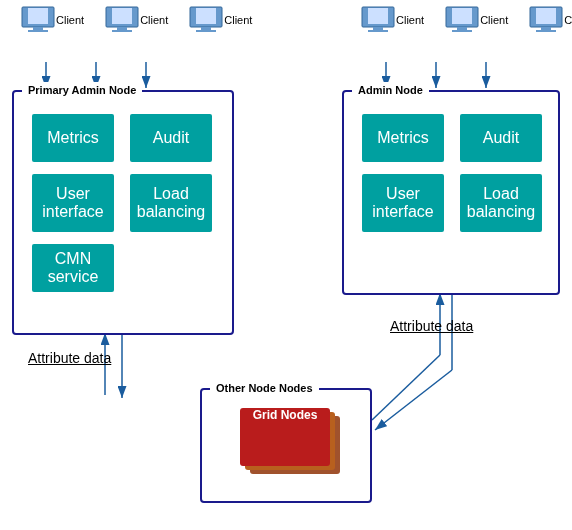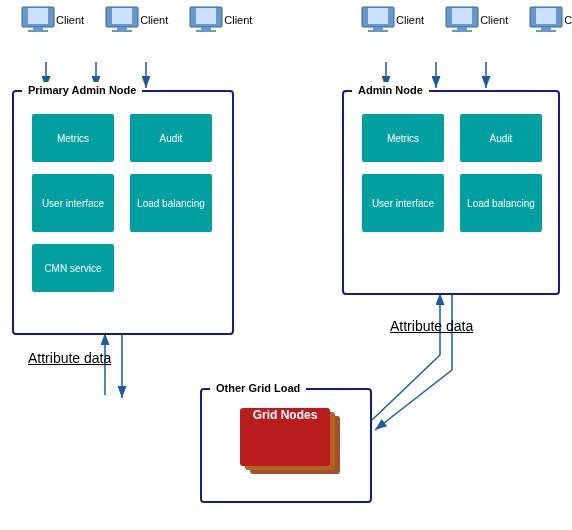--- a/index.html
+++ b/index.html
@@ -51,23 +51,23 @@
       left: 8px;
     }
 
     
     .service-tile {
       background: #00a0a0;
       color: #fff;
       display: flex;
       align-items: center;
       justify-content: center;
-      text-align: left;
+      text-align: center;
       border-radius: 2px;
-      font-size: 10px;
+      font-size: 16px;
       position: absolute;
     }
 
     .label-text {
       position: absolute;
       font-size: 14px;
       color: #000;
       text-decoration: underline;
     }
 
@@ -218,21 +218,21 @@
     <div class="service-tile" style="left:18px; top:82px; width:82px; height:58px;">
       <span>User interface</span>
     </div>
 
     <div class="service-tile" style="left:116px; top:82px; width:82px; height:58px;">
       <span>Load balancing</span>
     </div>
   </div>
 
   <div class="node-box" style="left:200px; top:388px; width:172px; height:115px;">
-    <span class="node-title">Other Grid Load</span>
+    <span class="node-title">Other Node Nodes</span>
 
     <div style="position:absolute; left:38px; top:18px;">
 
       <div style="position:absolute; left:10px; top:8px; width:90px; height:58px; background:#a0522d; border-radius:3px;"></div>
       <div style="position:absolute; left:5px; top:4px; width:90px; height:58px; background:#b8601e; border-radius:3px;"></div>
 
       <div style="position:absolute; left:0px; top:0px; width:90px; height:58px; background:#b91c1c; border-radius:3px; display:flex; align-items:flex-start; justify-content:center;">
         <span style="color:#fff; font-size:12px; font-weight:bold;">Grid Nodes</span>
       </div>
     </div>

